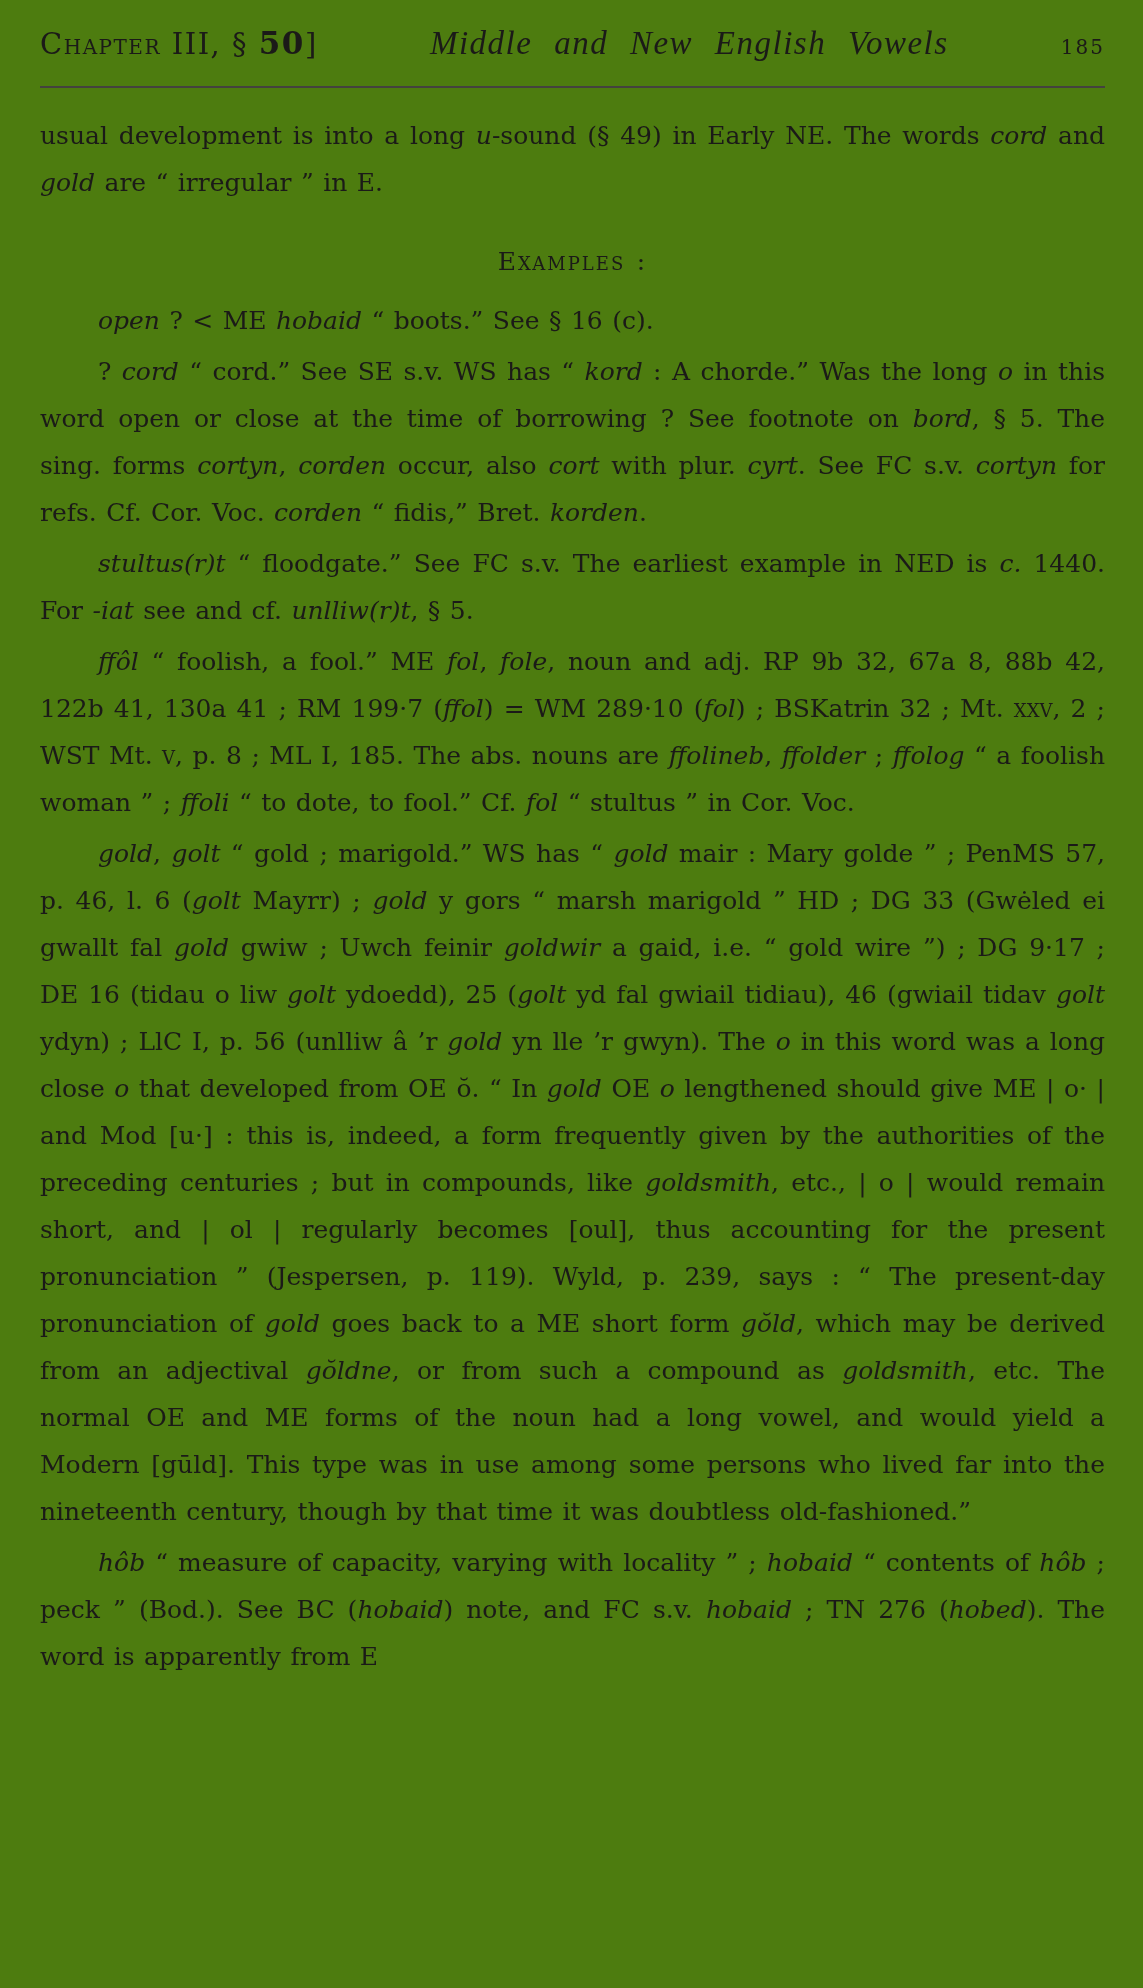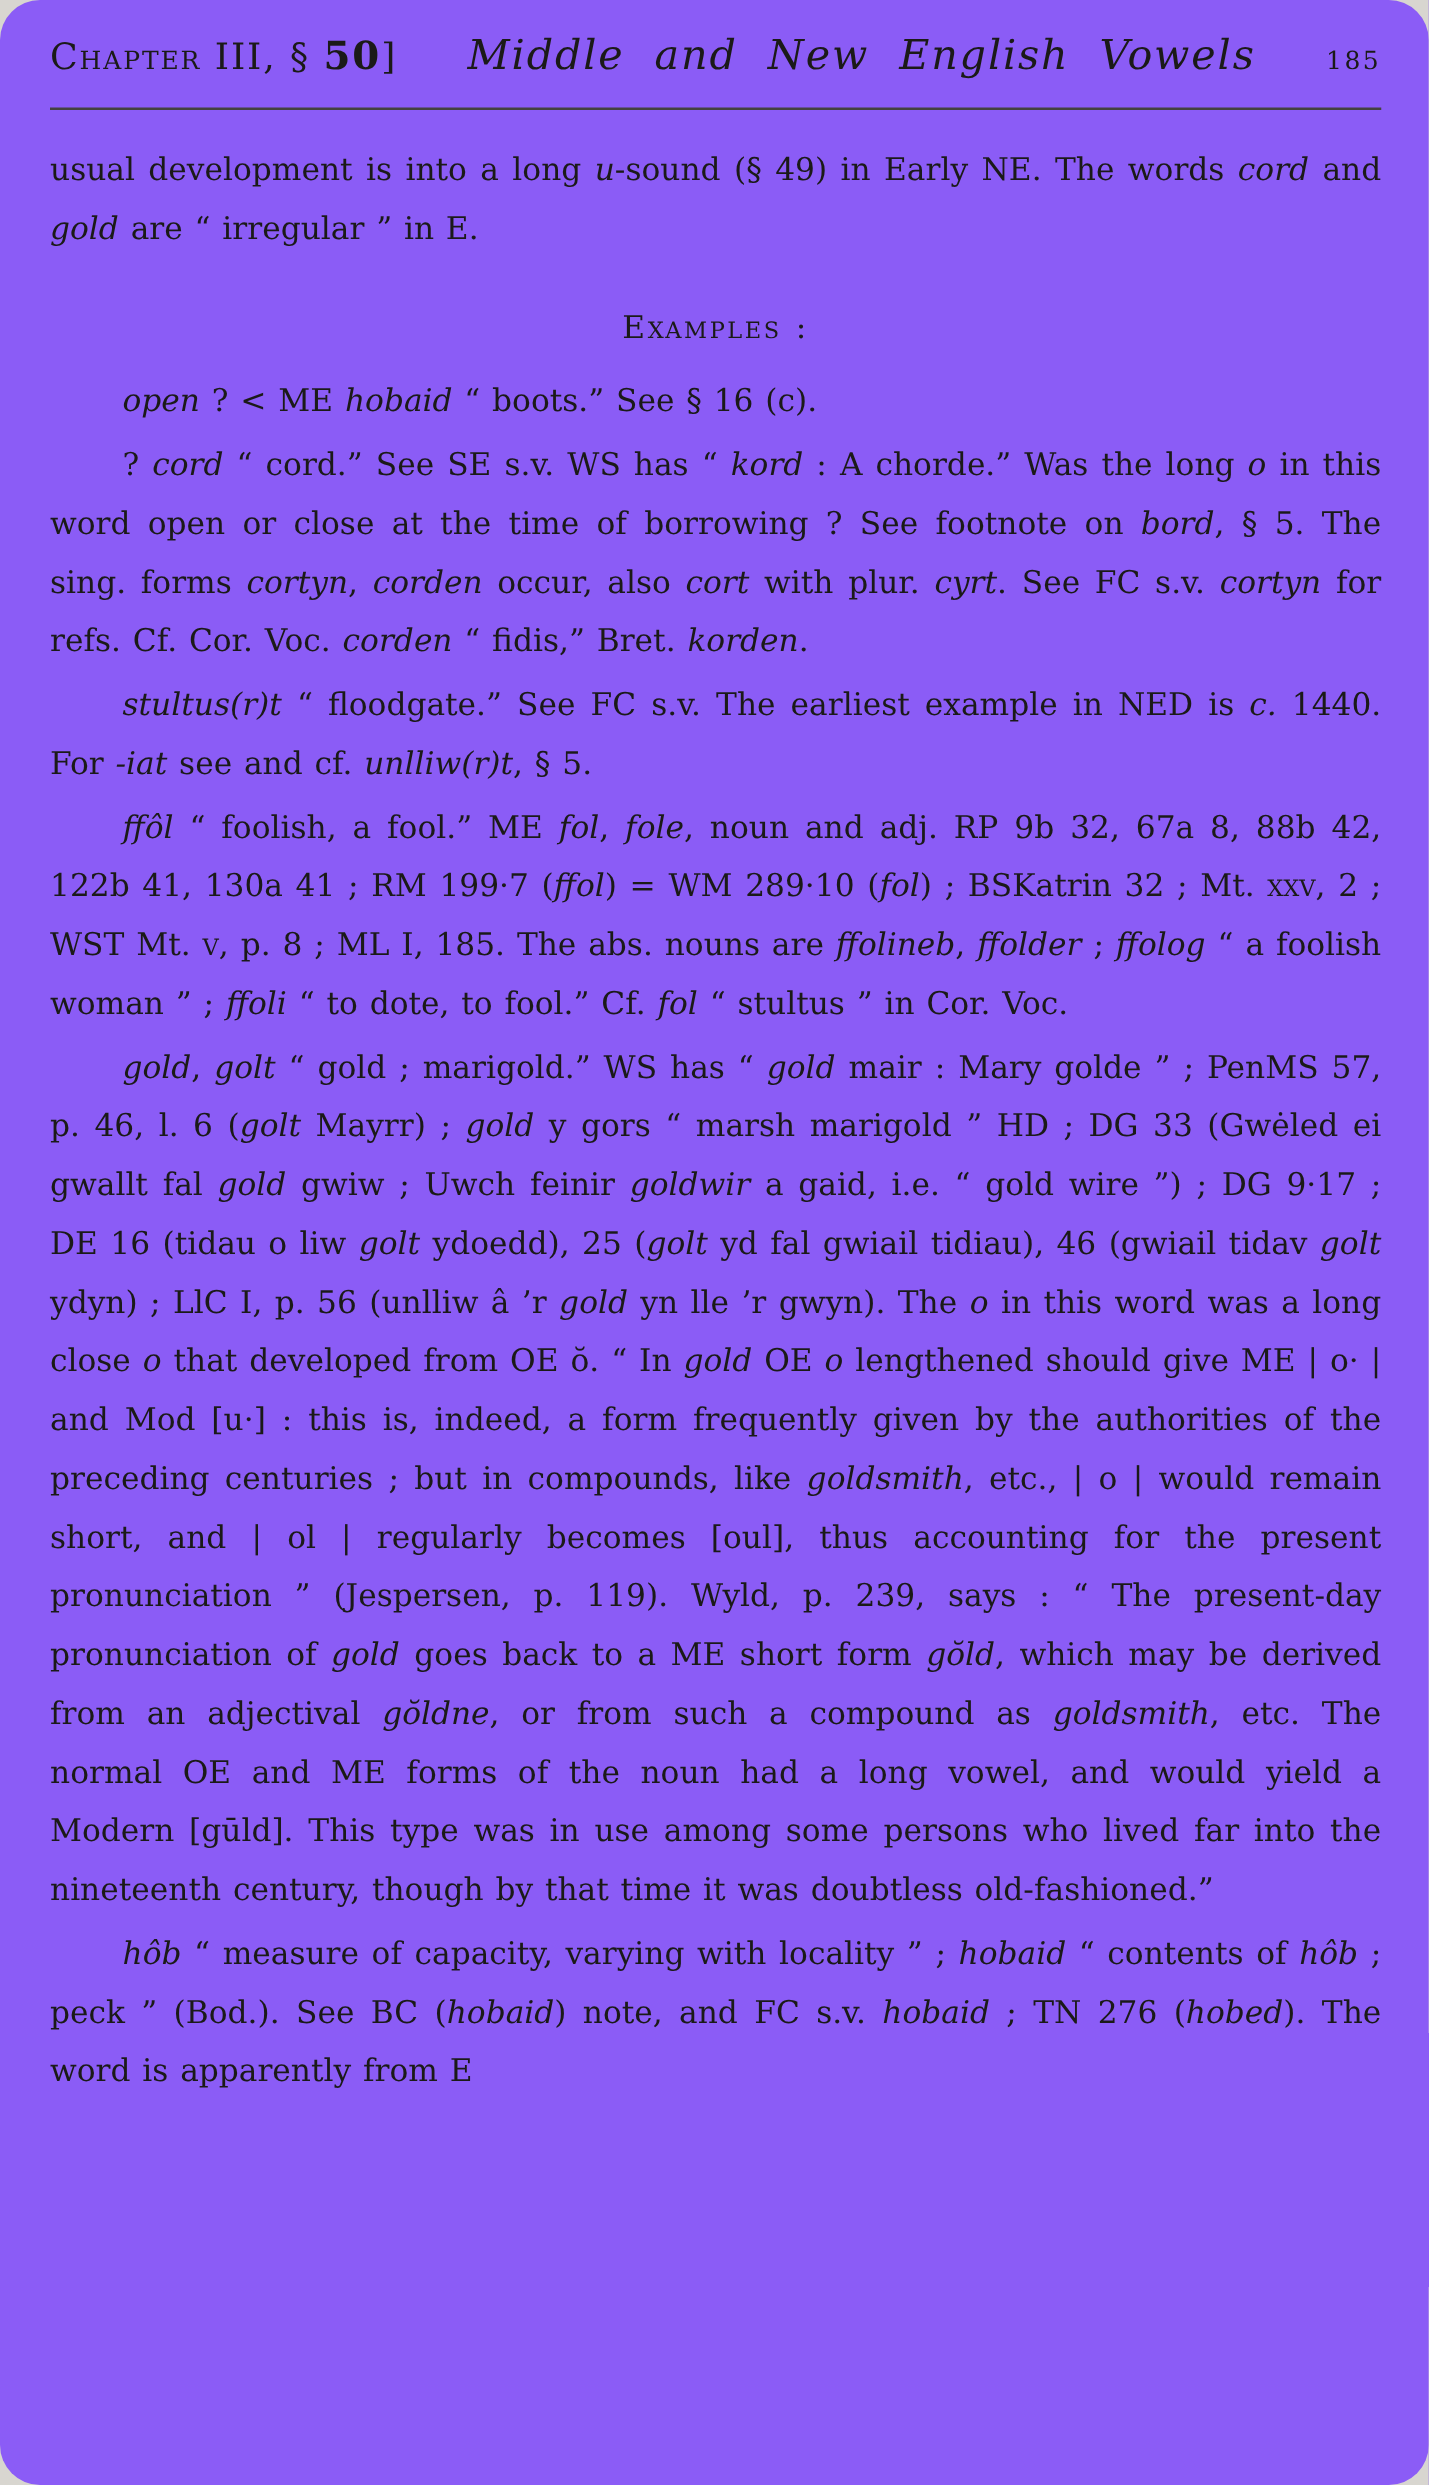--- a/index.html
+++ b/index.html
@@ -2,27 +2,26 @@
 <html><head>
 <meta charset="utf-8">
 <style>
   html, body { margin: 0; padding: 0; }
   body { background: #d8d6d0; }
   .page {
     position: relative;
     width: 1143px;
     height: 1988px;
     margin: 0 auto;
-    background: #8b5cf6;
+    background: #4d7c0f;
     color: #1b1a18;
     font-family: "DejaVu Serif", "Liberation Serif", serif;
     box-sizing: border-box;
     padding: 24px 38px 0 40px;
     overflow: hidden;
-    border-radius: 32px;
   }
   .i  { font-style: italic; }
   .b  { font-weight: bold; }
   .sc { font-variant: small-caps; }
 
   .running-header {
     display: flex;
     align-items: baseline;
     font-size: 30px;
     line-height: 1.2;
@@ -34,20 +33,21 @@
   }
   .chapter-ref .b { font-size: 31px; }
   .header-title {
     flex: 1;
     text-align: center;
     font-style: italic;
     font-size: 33px;
     letter-spacing: 1.5px;
     word-spacing: 12px;
     white-space: nowrap;
+    font-family: Liberation Serif, serif;
   }
   .page-number {
     font-size: 20px;
     letter-spacing: 2px;
   }
   .header-rule {
     border: none;
     border-top: 2px solid #44423e;
     margin: 22px 0 0 0;
   }

